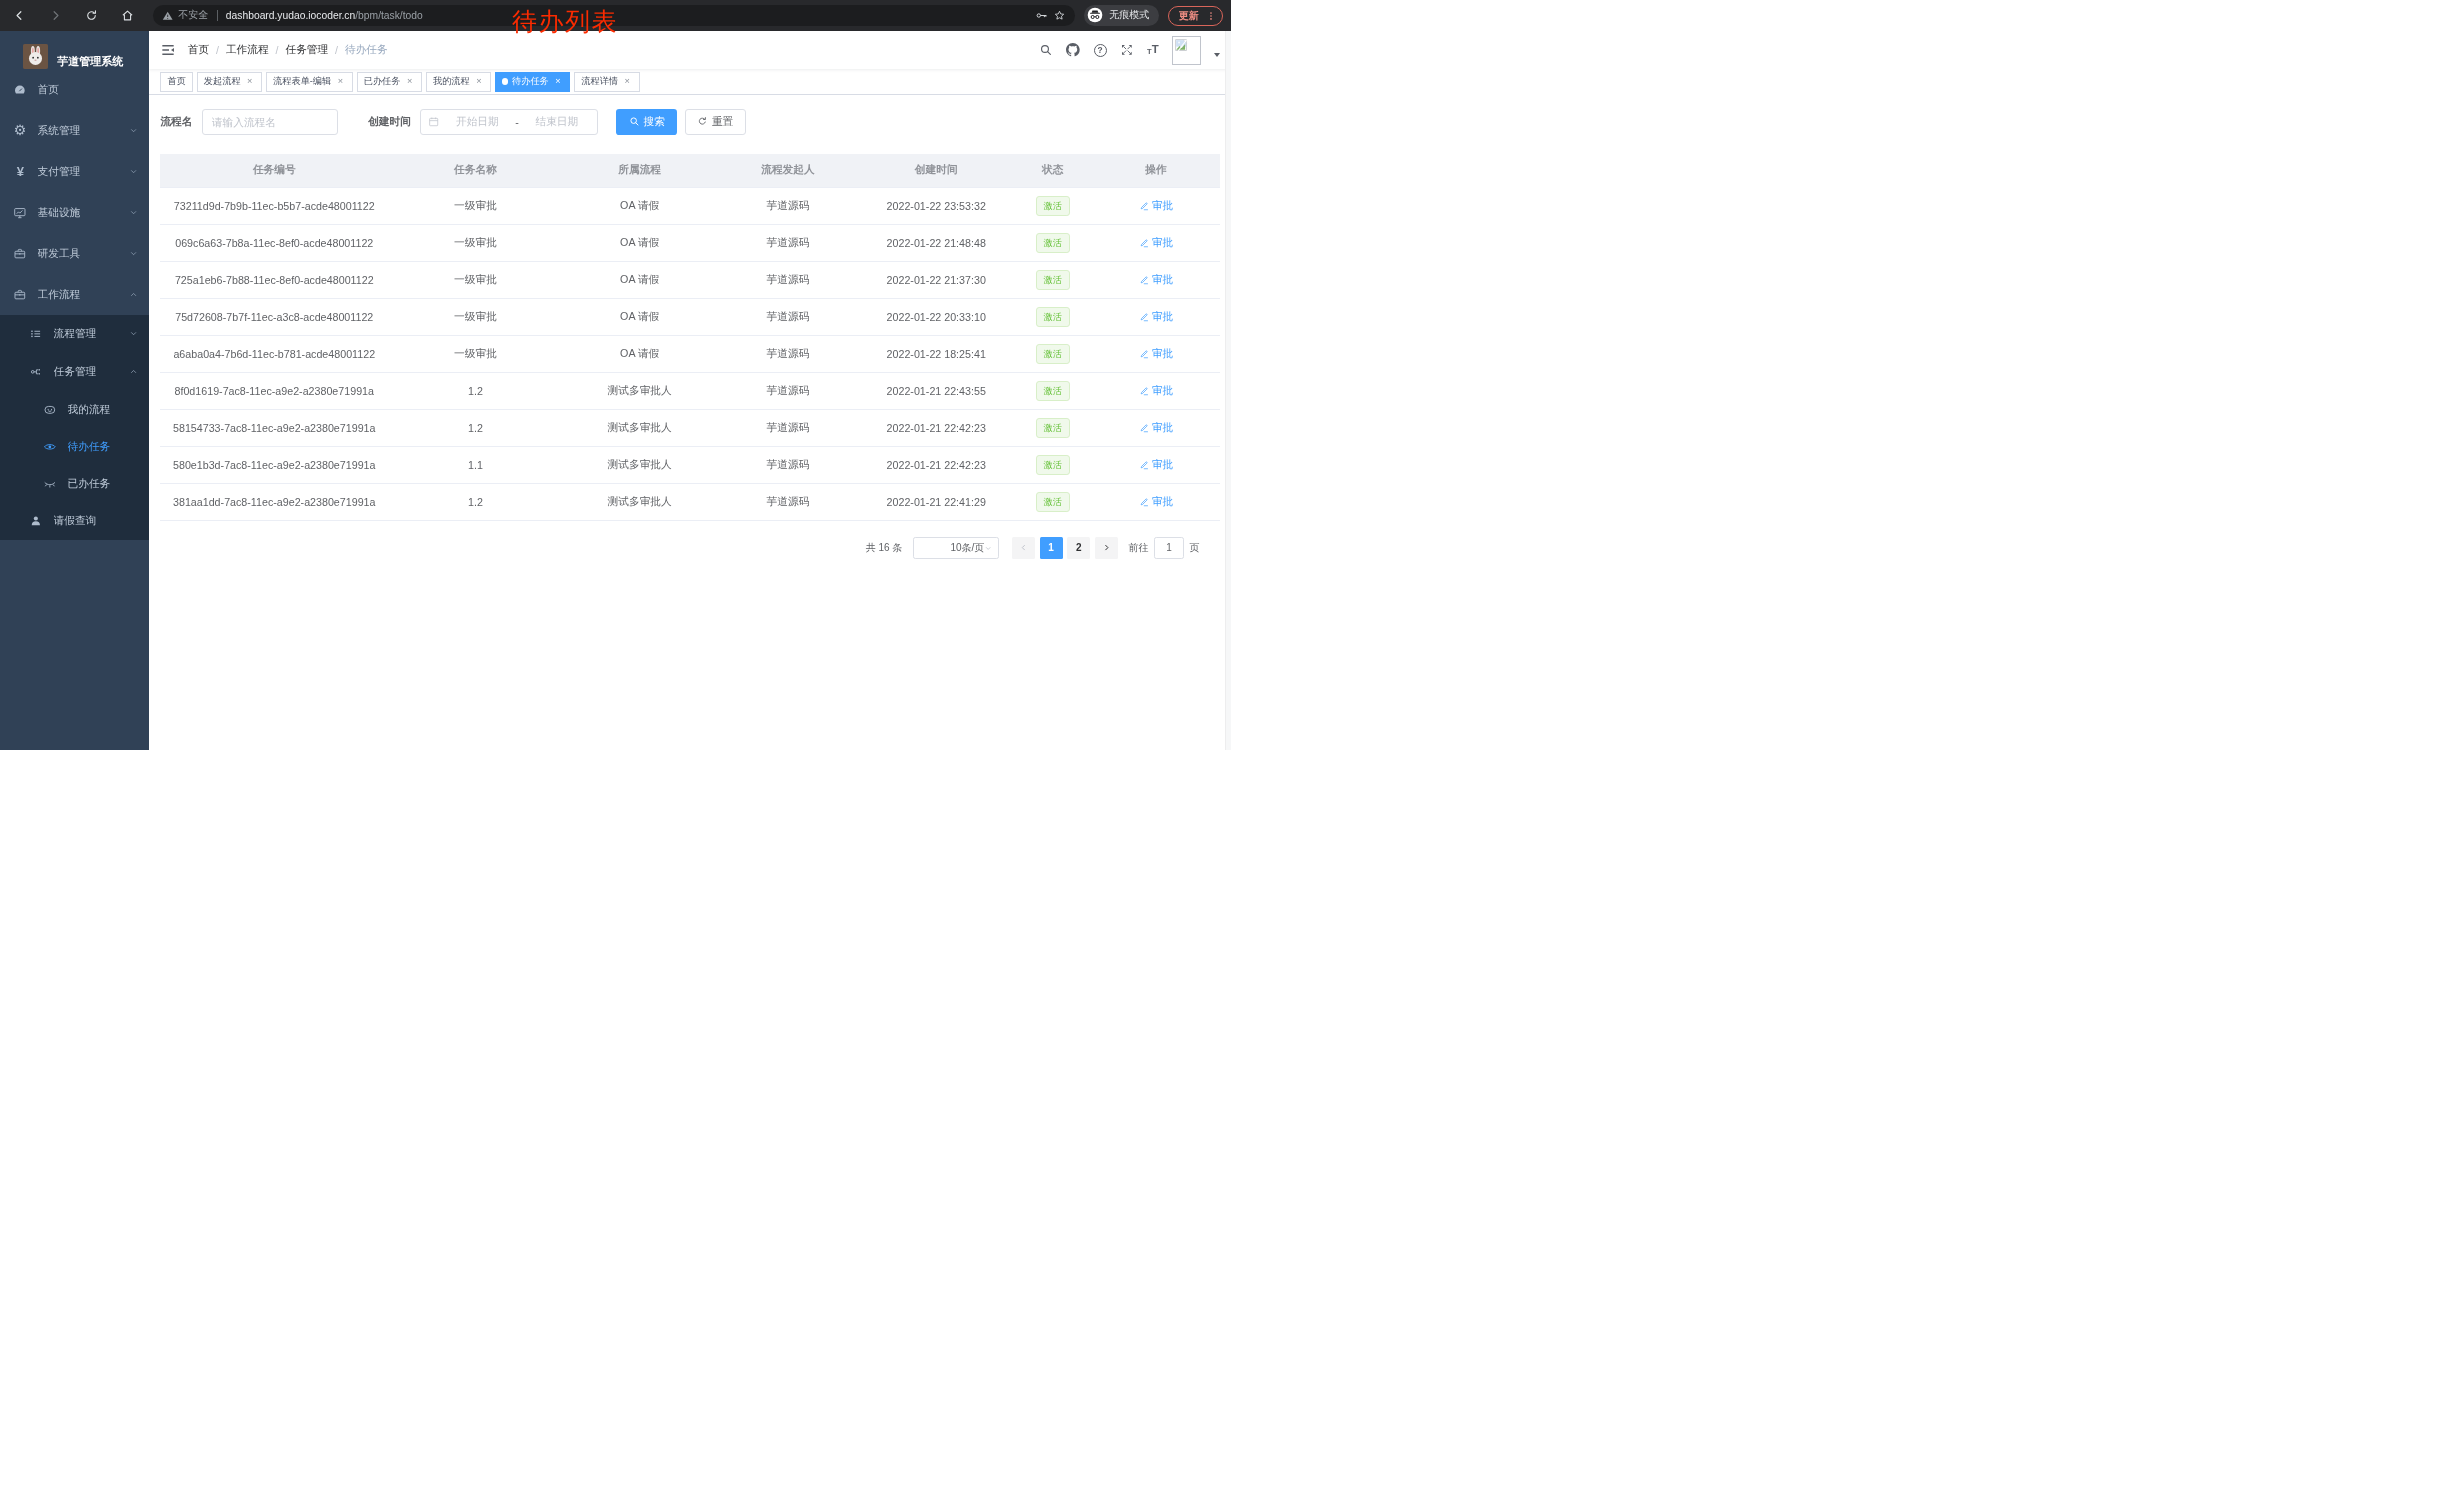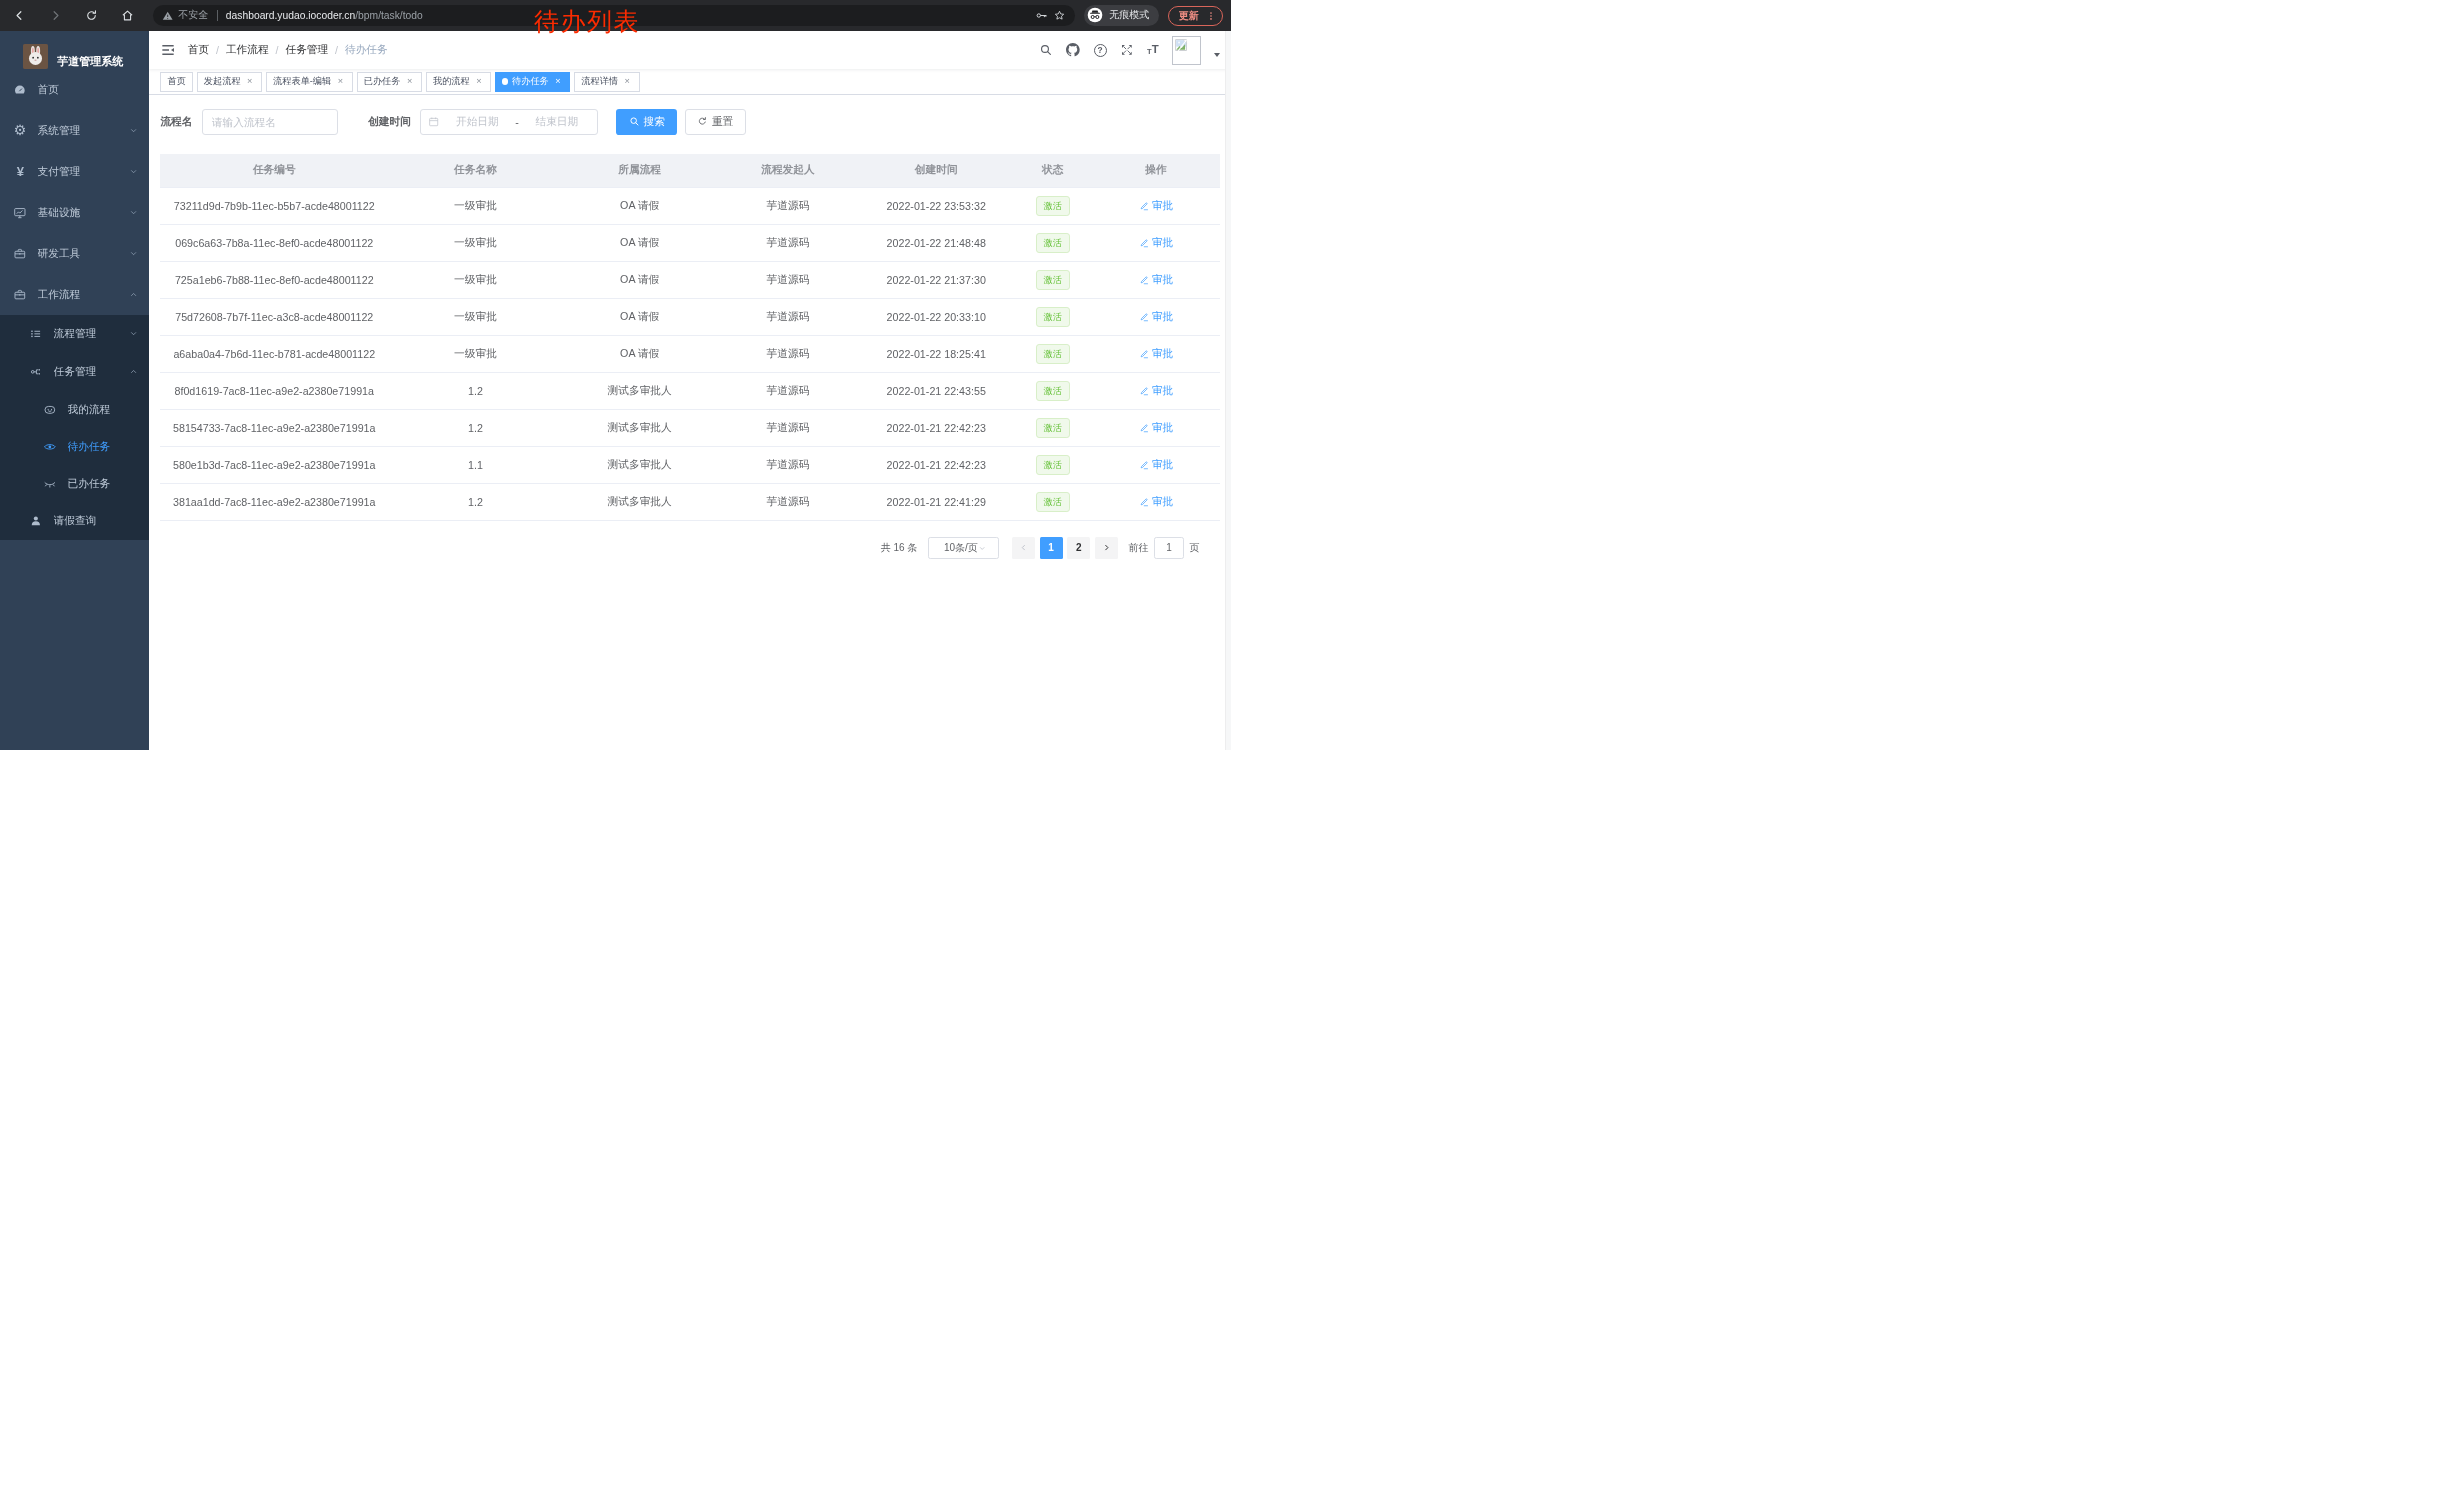--- a/index.html
+++ b/index.html
@@ -39,21 +39,21 @@
   .incog svg { width:16px; height:16px; }
   .update-pill {
     height:20px; border:1.1px solid #d9655a; border-radius:10.7px; color:#ef8e84;
     display:flex; align-items:center; gap:6.9px; padding:0 6.9px 0 9.2px; font-size:10px;
     font-weight:700; flex-shrink:0;
   }
   .update-pill svg { width:10px; height:10px; }
 
   
   .annotation {
-    position:absolute; left:534px; top:4.6px; z-index:50;
+    position:absolute; left:512px; top:4.6px; z-index:50;
     font-size:25px; font-weight:500; letter-spacing:1.5px; color:#fb2b00;
   }
 
   
   .app { display:flex; height:723px; }
 
   .sidebar { width:149px; background:#304156; flex-shrink:0; color:#bfcbd9; }
   .logo-row { height:38px; display:flex; align-items:flex-end; padding-left:23px; gap:9.2px; }
   .logo-img { width:25px; height:25px; border-radius:2.3px; overflow:hidden; flex-shrink:0;
     background:#6b5443; }
@@ -139,22 +139,22 @@
     background:#f0f9eb; border:0.8px solid #d8efc8; color:#67c23a; border-radius:3.1px;
     font-size:9.2px; }
   .action-link { color:#409eff; display:inline-flex; align-items:center; gap:3.1px;
     cursor:pointer; font-size:10.7px; }
   .action-link svg { width:10px; height:10px; }
 
   
   .pagination { display:flex; justify-content:flex-end; align-items:center;
     margin-top:16px; padding-right:20px; font-size:10px; color:#606266; }
   .pg-total { margin-right:10.7px; }
-  .size-select { width:71px; height:21.4px; border:0.8px solid #dcdfe6; border-radius:2.3px;
-    display:flex; align-items:center; justify-content:center; padding:0 5.3px 0 8.4px;
+  .size-select { width:86px; height:21.4px; border:0.8px solid #dcdfe6; border-radius:2.3px;
+    display:flex; align-items:center; justify-content:flex-end; padding:0 5.3px 0 8.4px;
     color:#606266; cursor:pointer; margin-right:10.7px; background:#fff; }
   .size-select svg { width:8.4px; height:8.4px; color:#c0c4cc; }
   .pg-btn { min-width:23px; height:21.4px; background:#f4f4f5; border-radius:1.5px;
     display:flex; align-items:center; justify-content:center; color:#303133;
     cursor:pointer; margin:0 2.3px; font-weight:600; }
   .pg-btn svg { width:9.2px; height:9.2px; }
   .pg-btn.disabled { color:#c0c4cc; cursor:default; }
   .pg-btn.active { background:#409eff; color:#fff; }
   .pg-goto { margin-left:8.4px; margin-right:5.3px; }
   .goto-input { width:30.5px; height:21.4px; border:0.8px solid #dcdfe6; border-radius:2.3px;

